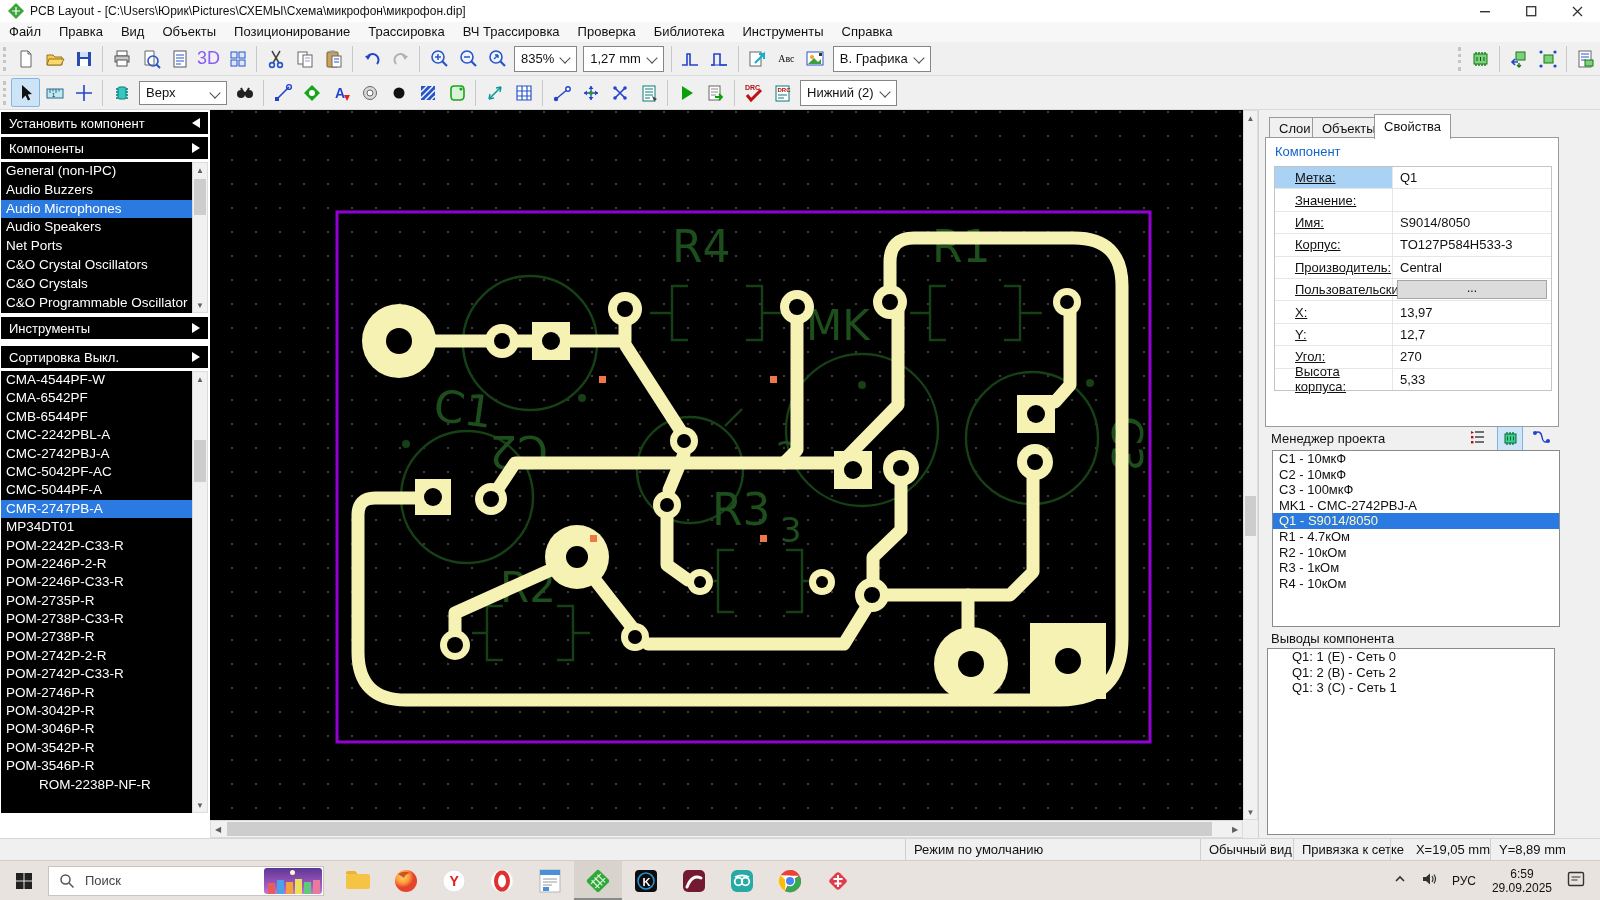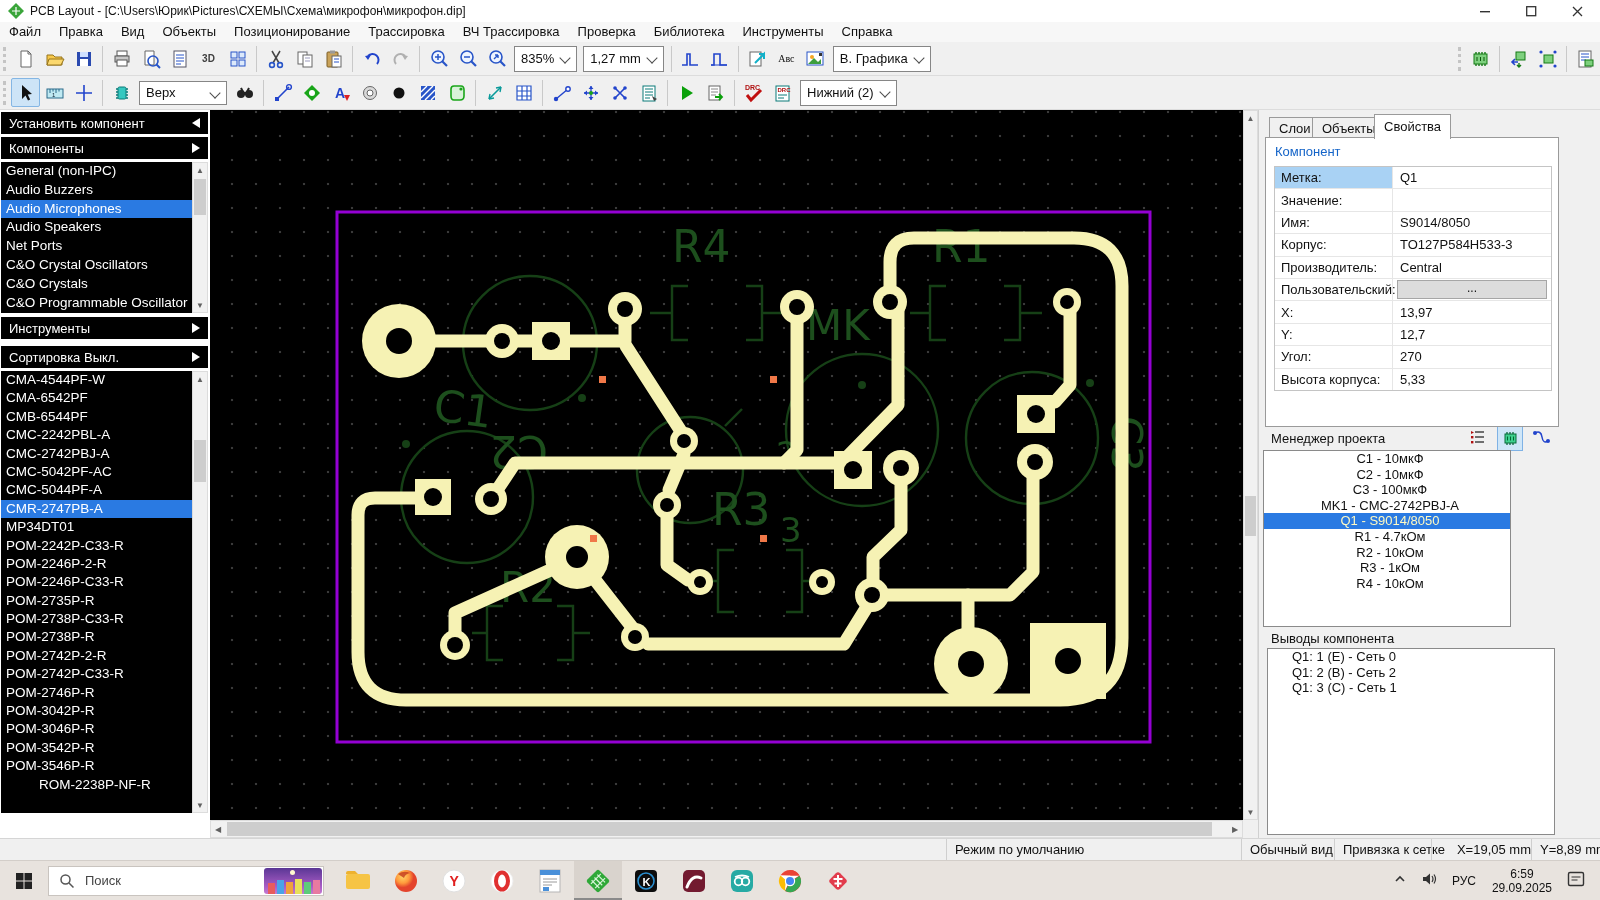--- a/index.html
+++ b/index.html
@@ -43,36 +43,36 @@
           background-size:24px 24px;background-position:10px 14px;}
   
   #rightpanel{left:1258px;top:110px;width:342px;height:728px;background:#f0f0f0;border-left:1px solid #d0d0d0;box-sizing:border-box;}
   .tab{position:absolute;top:7px;height:21px;padding:0 9px;line-height:21px;background:#f0f0f0;border:1px solid #9a9a9a;border-bottom:none;box-sizing:border-box;}
   .tab.active{background:#fff;top:4px;height:25px;line-height:24px;z-index:3;}
   #propbox{position:absolute;left:6px;top:27px;width:294px;height:290px;background:#fff;border:1px solid #9a9a9a;box-sizing:border-box;z-index:2;}
   #comp-link{position:absolute;left:9px;top:6px;color:#1464c8;}
   #proptable{position:absolute;left:8px;top:28px;width:276px;border:1px solid #c4c4c4;}
   .prop-row{display:flex;height:21.4px;border-bottom:1px solid #e6e6e6;align-items:stretch;}
   .prop-row:last-child{border-bottom:none;}
-  .prop-label{width:118px;display:flex;align-items:center;padding-left:6px;border-right:1px solid #e6e6e6;box-sizing:border-box;}
+  .prop-label{width:118px;display:flex;align-items:center;padding-left:20px;border-right:1px solid #e6e6e6;box-sizing:border-box;text-decoration:underline;}
   .prop-label.hl{background:#a9d2f4;}
   .prop-value{flex:1;display:flex;align-items:center;padding-left:7px;overflow:hidden;white-space:nowrap;}
   .dots-btn{flex:1;margin:2px 4px;height:17px;background:#dcdcdc;border:1px solid #a6a6a6;font-size:12px;line-height:14px;text-align:center;}
   #pm-title{position:absolute;left:12px;top:321px;}
   .pm-ic{position:absolute;top:315px;width:24px;height:24px;display:flex;align-items:center;justify-content:center;}
   .pm-ic.on{background:#cfe6f8;border:1px solid #7fb2e5;}
-  #projbox{position:absolute;left:4px;top:340px;width:248px;height:177px;background:#fff;border:1px solid #8a8a8a;box-sizing:border-box;overflow:hidden;text-align:center;}
+  #projbox{position:absolute;left:13px;top:340px;width:288px;height:177px;background:#fff;border:1px solid #8a8a8a;box-sizing:border-box;overflow:hidden;}
   .pj-item{height:15.6px;line-height:15.6px;padding-left:6px;white-space:nowrap;}
   .pj-item.sel{background:#2a7ae2;color:#fef9c3;}
   #pins-title{position:absolute;left:12px;top:521px;}
   #pinsbox{position:absolute;left:8px;top:538px;width:288px;height:187px;background:#fff;border:1px solid #8a8a8a;box-sizing:border-box;}
   .pin-item{height:15.6px;line-height:15.6px;padding-left:24px;white-space:nowrap;}
   
   #statusbar{left:0;top:838px;width:1600px;height:22px;background:#f0f0f0;border-top:1px solid #d5d5d5;box-sizing:border-box;}
-  .st-seg{position:absolute;top:0;height:21px;line-height:21px;padding-left:8px;border-left:1px solid #cfcfcf;white-space:nowrap;margin-left:41px;}
+  .st-seg{position:absolute;top:0;height:21px;line-height:21px;padding-left:8px;border-left:1px solid #cfcfcf;white-space:nowrap;}
   
   #taskbar{left:0;top:860px;width:1600px;height:40px;background:#e8e3de;border-top:1px solid #d3cec9;box-sizing:border-box;display:flex;align-items:center;}
   .tk-cell{width:48px;height:39px;display:flex;align-items:center;justify-content:center;flex:0 0 auto;}
   .tk-cell.on{background:#d9d3cd;box-shadow:inset 0 -2px 0 #8a8a8a;}
   #searchbox{width:274px;height:28px;background:#fff;border:1px solid #c9c4bf;display:flex;align-items:center;flex:0 0 auto;overflow:hidden;}
   #searchtext{color:#454545;margin-left:10px;flex:1;}
   #widget{width:58px;height:26px;border-radius:3px;margin-right:1px;position:relative;overflow:hidden;background:linear-gradient(#5b3795,#a75bc4 70%,#c67ad0);}
   .house{position:absolute;bottom:0;width:7px;}
   #tray{margin-left:auto;display:flex;align-items:center;height:40px;}
   #clock{font-size:12px;text-align:center;line-height:14px;margin:0 8px;}
@@ -158,21 +158,21 @@
           <path d="M15.5,15.5 L19,19" stroke="#2855c8" stroke-width="2"></path>
         </svg>
       </div>
     <div class="tbtn">
         <svg width="20" height="20">
           <rect x="4" y="2" width="12" height="16" fill="#fff" stroke="#556"></rect>
           <path d="M6,6 H14 M6,9 H14 M6,12 H14 M6,15 H11" stroke="#2855c8"></path>
         </svg>
       </div>
     <div class="tbtn">
-        <span style="color:#404040;font-weight:bold;font-size:10px">3D</span>
+        <span style="color:#8b5cf6;font-weight:normal;font-size:18px">3D</span>
       </div>
     <div class="tbtn">
         <svg width="20" height="20">
           <rect x="3" y="3" width="6" height="6" fill="#dce9fb" stroke="#2855c8"></rect>
           <rect x="11" y="3" width="6" height="6" fill="#dce9fb" stroke="#2855c8"></rect>
           <rect x="3" y="11" width="6" height="6" fill="#dce9fb" stroke="#2855c8"></rect>
           <rect x="11" y="11" width="6" height="6" fill="#dce9fb" stroke="#2855c8"></rect>
         </svg>
       </div>
     <div class="vsep"></div>

